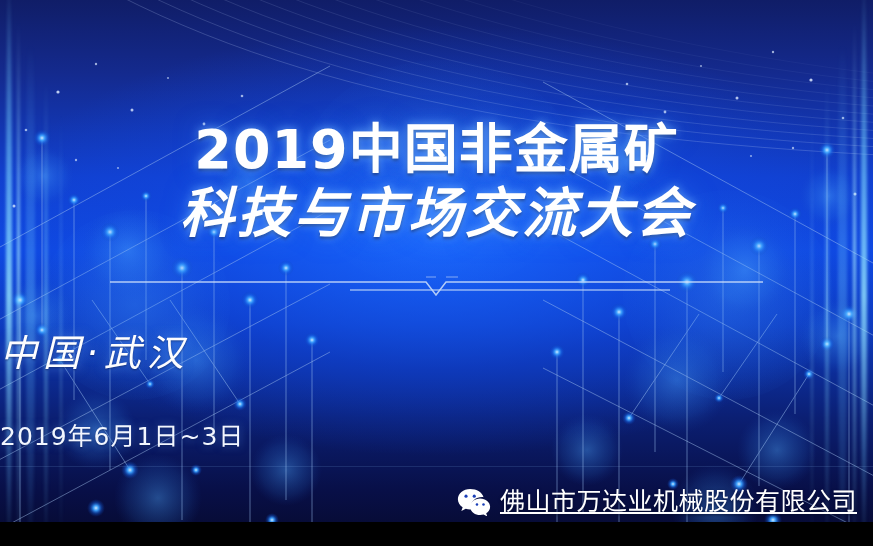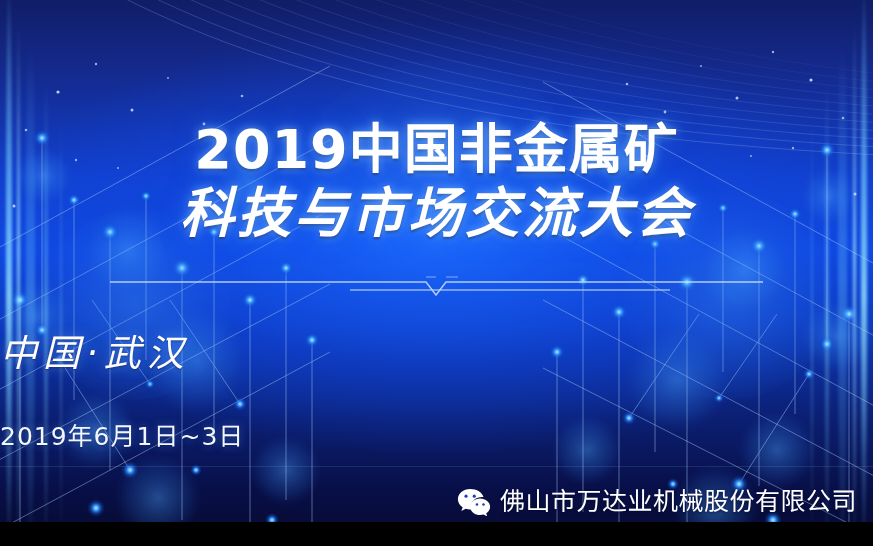--- a/index.html
+++ b/index.html
@@ -88,20 +88,21 @@
   }
   .wechat-icon{display:block;width:34px;height:28px;flex:0 0 auto;}
   .company{
     font-family:"DejaVu Sans","Liberation Sans",sans-serif;
     font-size:25px;
     line-height:30px;
     letter-spacing:.5px;
     color:#ffffff;
     text-shadow:0 1px 3px rgba(2,10,45,.8);
     white-space:nowrap;
+    text-decoration:underline;
   }
 
   
   .scanband{position:absolute;left:0;right:0;height:1px;background:rgba(150,200,255,.14);}
 </style>
 </head>
 <body>
 
 <div class="banner">
 

